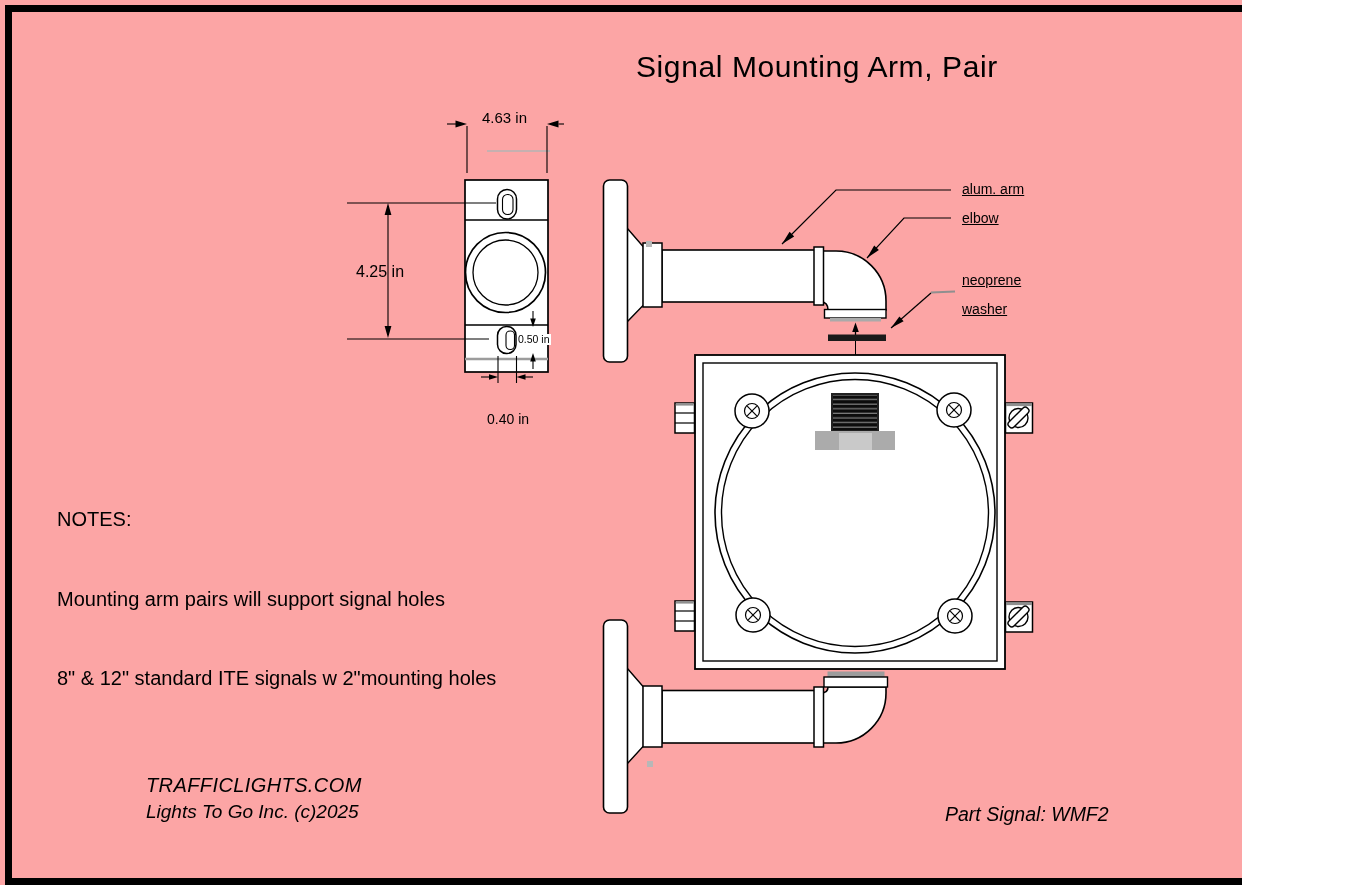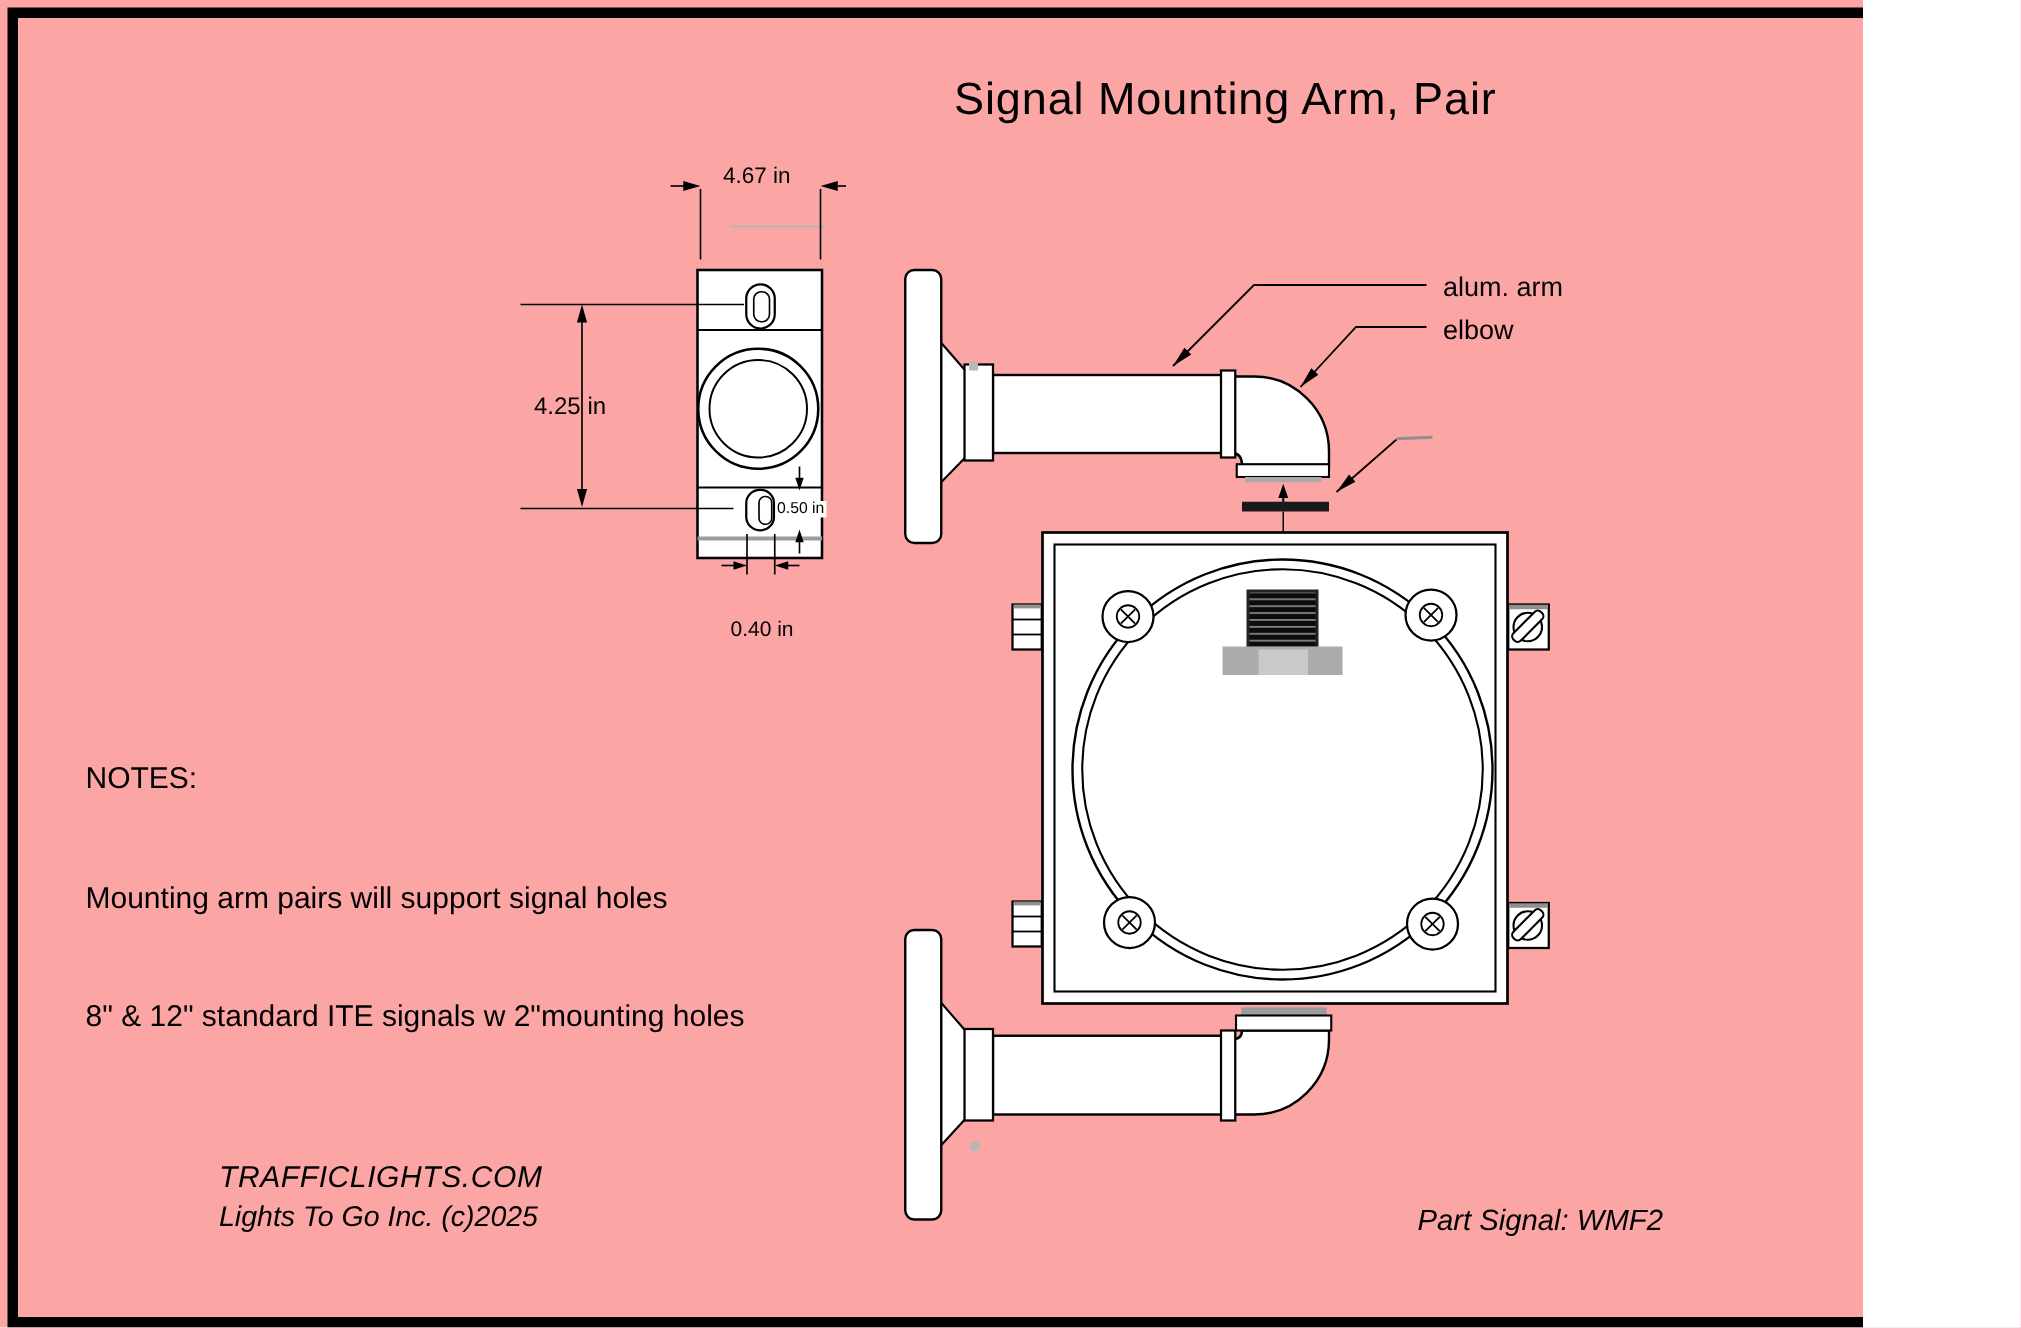--- a/index.html
+++ b/index.html
@@ -7,21 +7,21 @@
         font-family:"Liberation Sans",sans-serif;color:#000;}
   #frame{position:absolute;left:5px;top:5px;width:1329px;height:866px;
          border:7px solid #000;border-bottom-width:11px;pointer-events:none;}
   svg{position:absolute;left:0;top:0;}
   .txt{position:absolute;white-space:pre;line-height:1;}
   .t-title{left:636px;top:52px;font-size:30px;letter-spacing:0.6px;}
   .t-dim-w{left:482px;top:110px;font-size:15px;}
   .t-dim-h{left:356px;top:264px;font-size:16px;}
   .t-dim-slot-h{left:517px;top:334px;font-size:10.5px;background:#fff;padding:0 1px;}
   .t-dim-slot-w{left:487px;top:380px;font-size:14px;margin-top:32px;}
-  .t-callout{font-size:18px;}
+  .t-callout{font-size:14px;text-decoration:underline;}
   .t-arm{left:962px;top:182px;}
   .t-elbow{left:962px;top:211px;}
   .t-washer{left:962px;top:266px;line-height:29px;}
   .t-notes{left:57px;top:453px;font-size:20px;line-height:26.5px;}
   .t-brand{left:146px;top:775px;font-size:20px;font-style:italic;letter-spacing:0.4px;}
   .t-company{left:146px;top:802px;font-size:19px;font-style:italic;}
   .t-part{left:945px;top:805px;font-size:19.5px;font-style:italic;}
 </style>
 </head>
 <body>
@@ -174,27 +174,28 @@
       <polyline points="867,258 904,218 951,218"></polyline>
       <polygon points="867,258 878.9,249.9 874.2,245.5" fill="#000" stroke="none"></polygon>
       <polyline points="891,328 931,293"></polyline>
       <line x1="931" y1="292.5" x2="955" y2="291.5" stroke="#8f8f8f" stroke-width="2"></line>
       <polygon points="891,328 903.6,321.2 899.4,316.4" fill="#000" stroke="none"></polygon>
     </g>
   </svg>
 
   <div class="txt t-title">Signal Mounting Arm, Pair</div>
 
-  <div class="txt t-dim-w">4.67 in</div>
+  <div class="txt t-dim-w">4.63 in</div>
   <div class="txt t-dim-h">4.25 in</div>
   <div class="txt t-dim-slot-h">0.50 in</div>
   <div class="txt t-dim-slot-w">0.40 in</div>
 
   <div class="txt t-callout t-arm">alum. arm</div>
   <div class="txt t-callout t-elbow">elbow</div>
+  <div class="txt t-callout t-washer"><span>neoprene</span><br><span>washer</span></div>
 
   <div class="txt t-notes">
     <div>NOTES:</div>
     <div>Mounting arm pairs will support signal holes</div>
     <div>8" &amp; 12" standard ITE signals w 2"mounting holes</div>
   </div>
 
   <div class="txt t-brand">TRAFFICLIGHTS.COM</div>
   <div class="txt t-company">Lights To Go Inc. (c)2025</div>
   <div class="txt t-part">Part Signal: WMF2</div>

